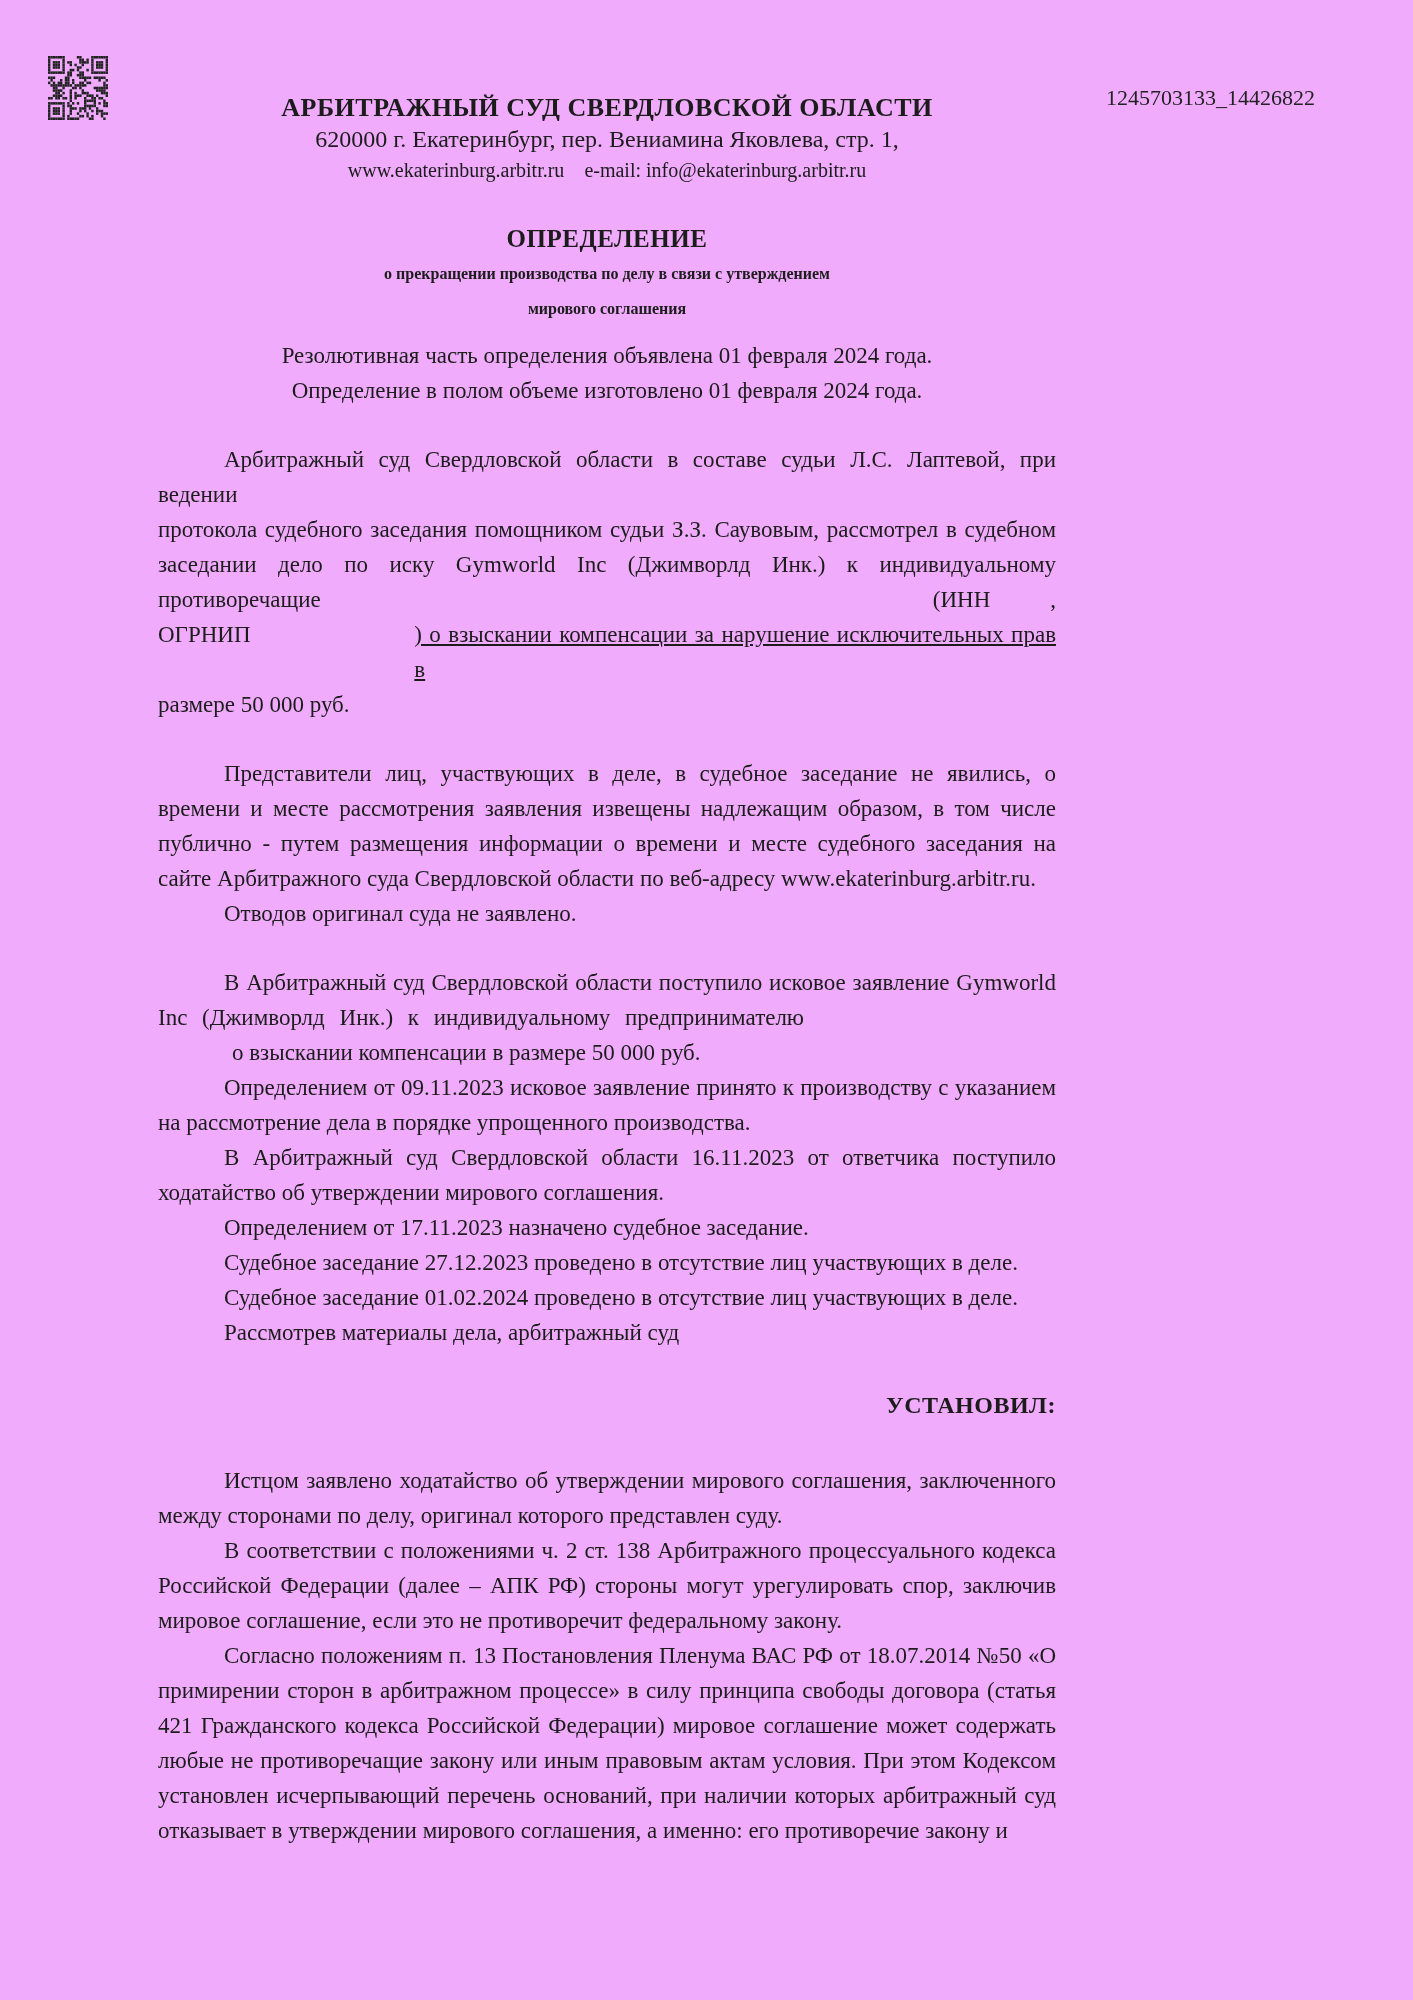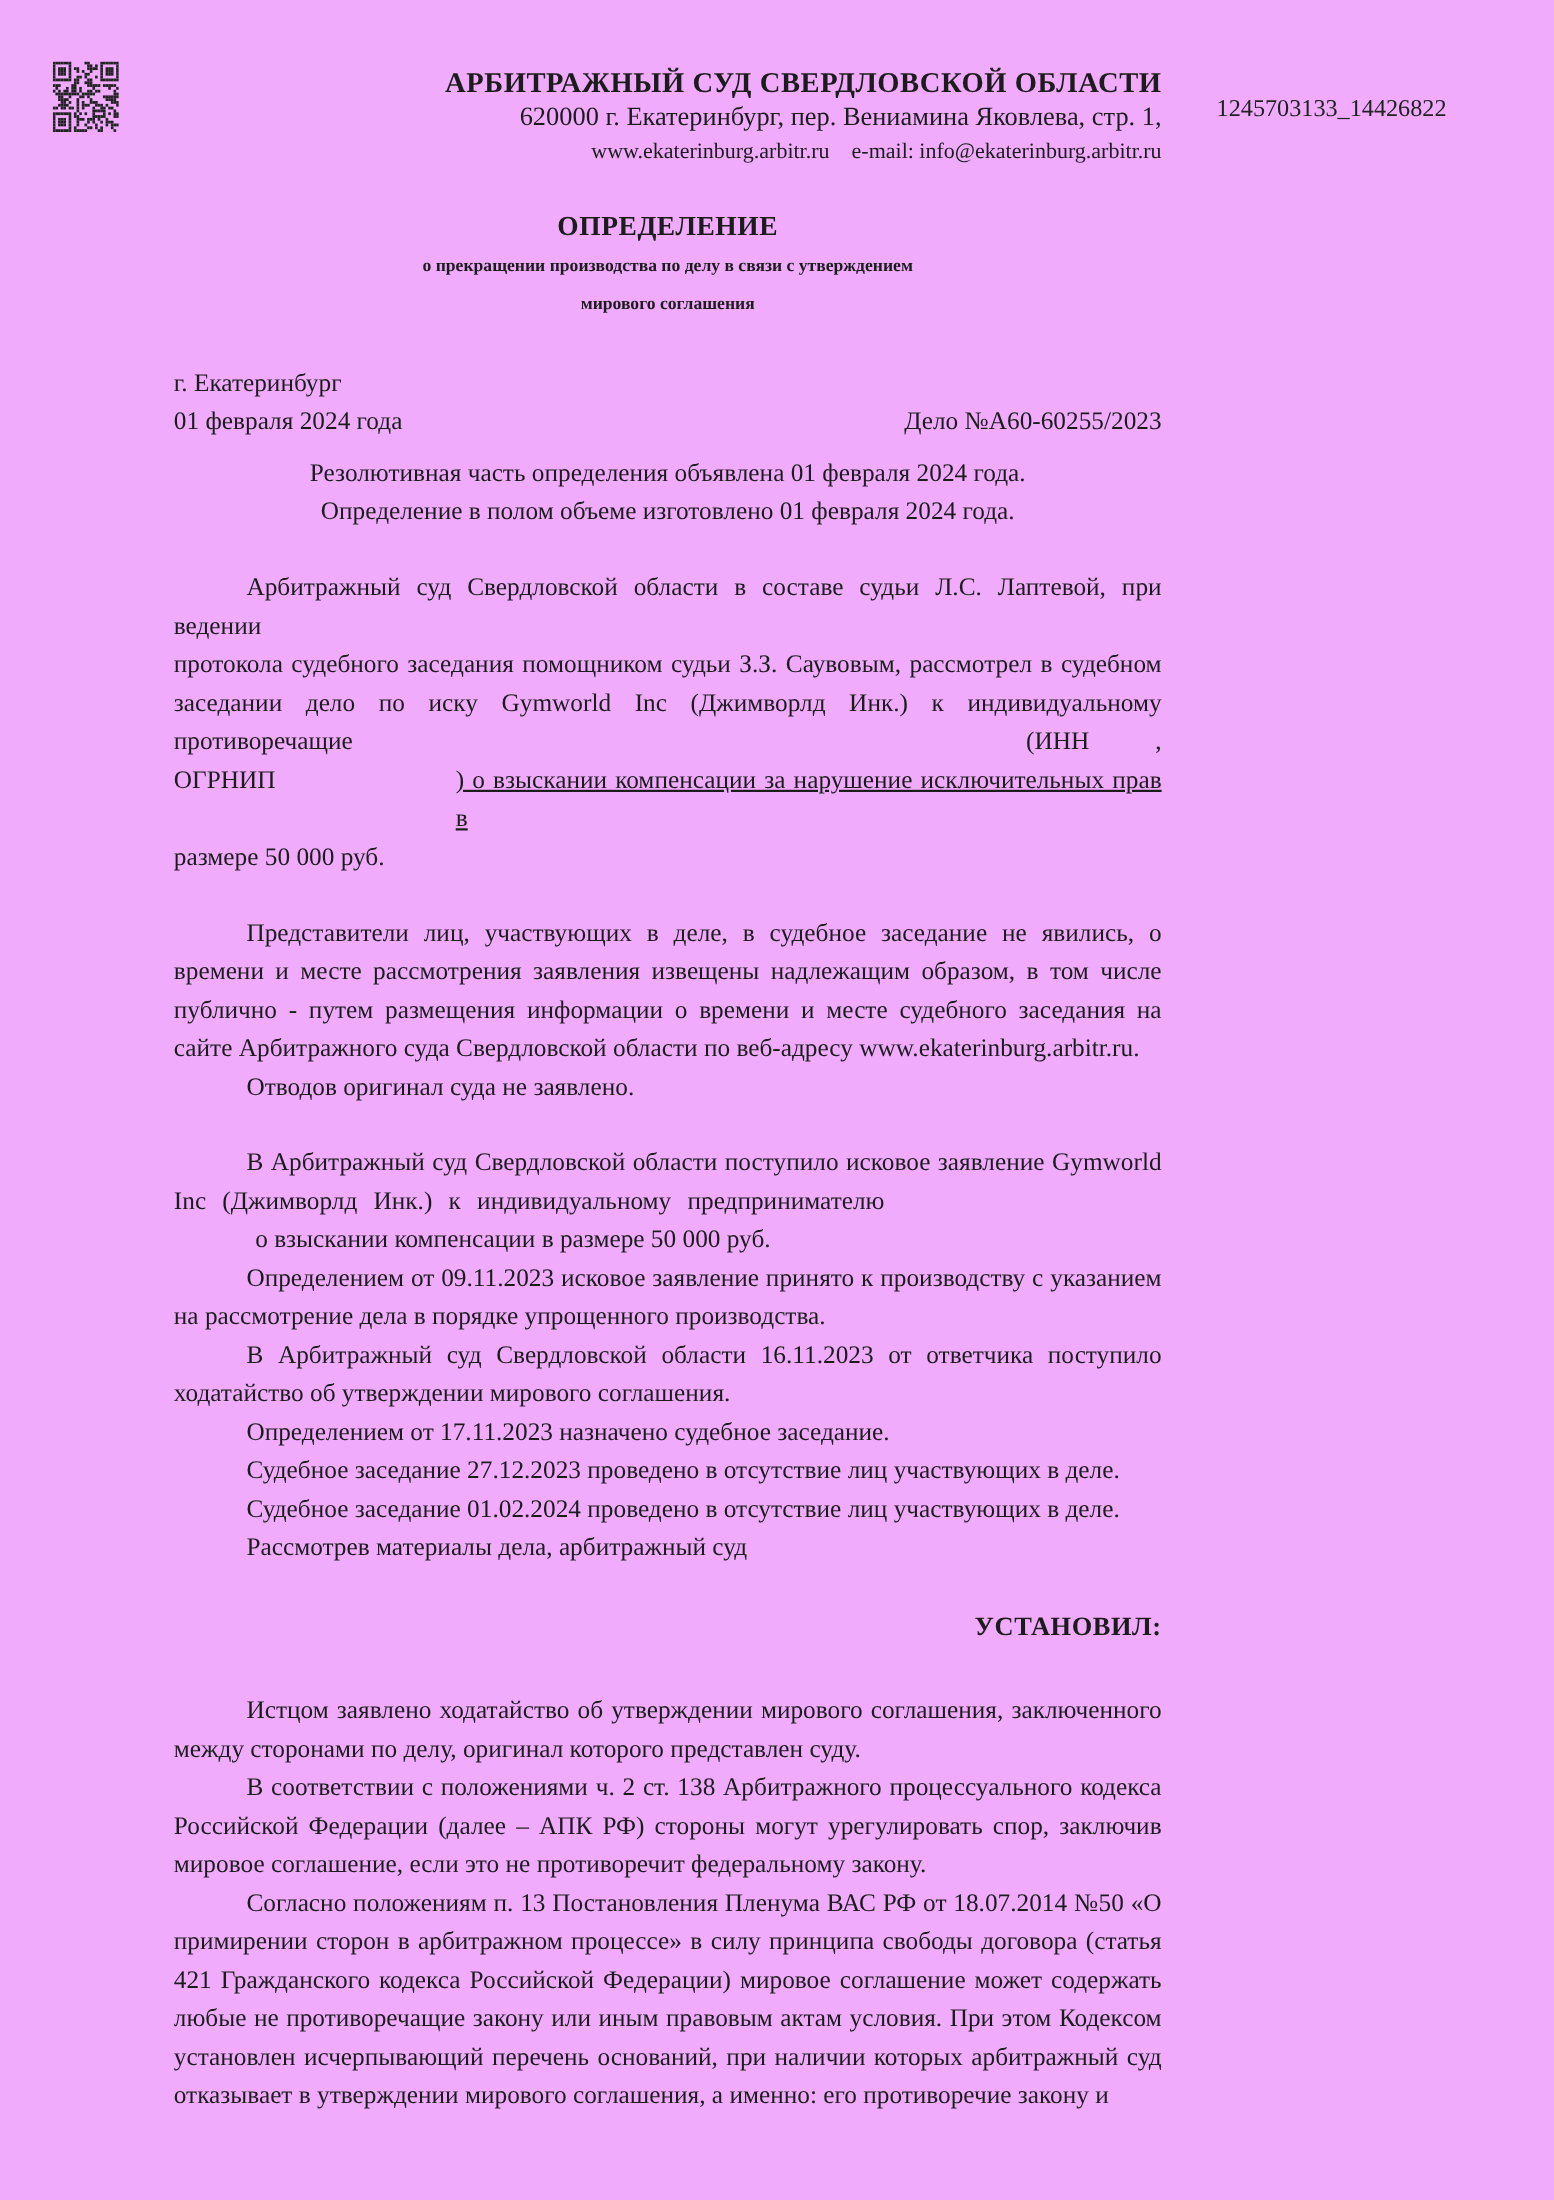--- a/index.html
+++ b/index.html
@@ -10,21 +10,21 @@
     background:#f0abfc;
     color:#1c1c1c;
     font-family:"Liberation Serif","DejaVu Serif",serif;
     font-size:23px;line-height:35px;
     overflow:hidden;
   }
   .qr{position:absolute;left:48px;top:56px;width:60px;height:64px;}
   .qr svg{width:100%;height:100%;fill:#222;}
   .doc-number{position:absolute;top:80px;right:98px;font-size:22px;color:#222;}
   .content{margin-left:158px;width:898px;}
-  .header-block{margin-top:60px;text-align:right;}
+  .header-block{margin-top:92px;text-align:center;}
   .court-name{font-weight:bold;font-size:26px;line-height:32px;letter-spacing:.5px;}
   .court-address{font-size:24px;line-height:31px;}
   .court-contacts{font-size:20px;line-height:31px;}
   .court-contacts .gap{display:inline-block;width:20px;}
   .title-block{margin-top:36px;text-align:center;font-weight:bold;}
   .title-main{font-size:25px;line-height:34px;letter-spacing:.5px;}
   .title-sub{font-size:16px;line-height:35px;}
   .meta-block{margin-top:36px;}
   .meta-row{display:flex;justify-content:space-between;}
   .res-block{margin-top:12px;text-align:center;}
@@ -361,27 +361,20 @@
         <span>www.ekaterinburg.arbitr.ru</span><span class="gap"></span><span>e-mail: info@ekaterinburg.arbitr.ru</span>
       </div>
     </div>
 
     <div class="title-block">
       <div class="title-main">ОПРЕДЕЛЕНИЕ</div>
       <div class="title-sub">о прекращении производства по делу в связи с утверждением</div>
       <div class="title-sub">мирового соглашения</div>
     </div>
 
-    <div class="meta-block">
-      <div>г. Екатеринбург</div>
-      <div class="meta-row">
-        <span>01 февраля 2024 года</span>
-        <span>Дело №А60-60255/2023</span>
-      </div>
-    </div>
 
     <div class="res-block">
       <div>Резолютивная часть определения объявлена 01 февраля 2024 года.</div>
       <div>Определение в полом объеме изготовлено 01 февраля 2024 года.</div>
     </div>
 
     <div class="body-text">
 
       <div class="spacer-line"></div>
 

